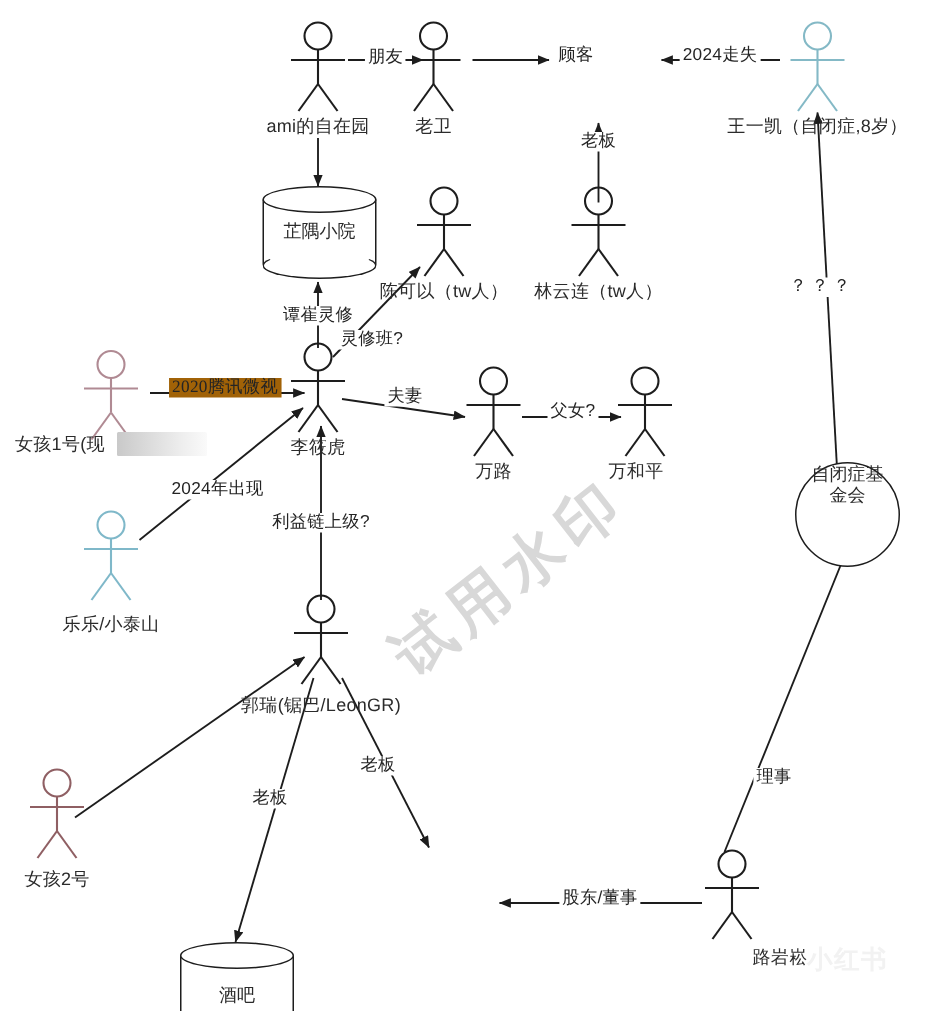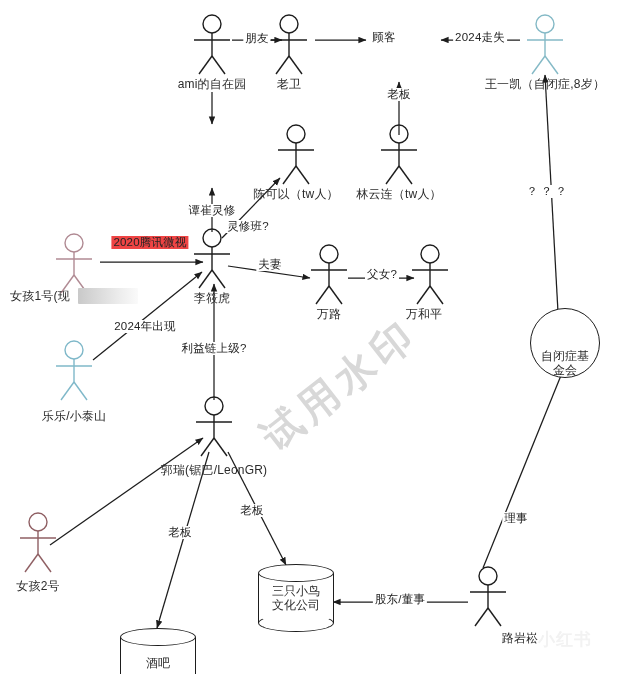--- a/index.html
+++ b/index.html
@@ -36,21 +36,21 @@
   .cyl .top{top:0;z-index:3;}
   .cyl .bot{bottom:0;z-index:1;border-top-color:transparent;}
   .cyl .txt{
     position:absolute;left:0;width:100%;text-align:center;z-index:4;
     font-size:12px;line-height:14px;color:#2b2b2b;
   }
 
   
   .circ{
     position:absolute;border:1.3px solid #1d1d1d;border-radius:50%;
-    background:#fff;display:flex;align-items:flex-end;justify-content:center;
+    background:#fff;display:flex;align-items:flex-start;justify-content:center;
     text-align:center;font-size:12px;line-height:14px;color:#2b2b2b;
   }
 
   
   .wm{
     position:absolute;color:#d8d8d8;font-size:40px;font-weight:700;
     transform:rotate(-38deg);transform-origin:left top;user-select:none;
     letter-spacing:6px;
   }
   .wm2{
@@ -280,56 +280,55 @@
           <line x1="26" y1="19" x2="26" y2="42"></line>
         <line x1="8" y1="26" x2="44" y2="26"></line>
         <line x1="26" y1="42" x2="13" y2="60"></line>
           <line x1="26" y1="42" x2="39" y2="60"></line>
       </g>
     </svg>
   </div>
   <div class="lbl c" style="left:488px;top:632px;margin-left:32px;">路岩崧</div>
 
 
+  <div class="cyl" style="left:175px;top:124px;width:76px;height:62px;">
+    <div class="body" style="height:44px;"></div>
+    <div class="bot"></div>
+    <div class="top"></div>
+    <div class="txt" style="top:23px;">芷隅小院</div>
+  </div>
 
   <div class="cyl" style="left:120px;top:628px;width:76px;height:60px;">
     <div class="body" style="height:42px;"></div>
     <div class="bot"></div>
     <div class="top"></div>
     <div class="txt" style="top:28px;">酒吧</div>
   </div>
 
-  <div class="cyl" style="left:258px;top:564px;width:76px;height:68px;">
-    <div class="body" style="height:50px;"></div>
-    <div class="bot"></div>
-    <div class="top"></div>
-    <div class="txt" style="top:20px;">三只小鸟</div>
-    <div class="txt" style="top:34px;">文化公司</div>
-  </div>
 
   <div class="circ" style="left:530px;top:308px;width:68px;height:68px;">
     <div>
       <div>自闭症基</div>
       <div>金会</div>
     </div>
   </div>
 
   <div class="lbl edge c" style="left:257px;top:32px;background:#fff;padding:0 2px;">朋友</div>
 
   <div class="lbl edge c" style="left:340px;top:31px;background:#fff;padding:0 2px;margin-left:44px;">顾客</div>
 
   <div class="lbl edge c" style="left:480px;top:31px;background:#fff;padding:0 2px;">2024走失</div>
 
   <div class="lbl edge c" style="left:399px;top:88px;background:#fff;padding:0 2px;">老板</div>
 
   <div class="lbl edge c" style="left:212px;top:204px;background:#fff;padding:0 2px;">谭崔灵修</div>
 
   <div class="lbl edge c" style="left:248px;top:220px;background:#fff;padding:0 2px;">灵修班?</div>
 
-  <div class="lbl edge c" style="left:150px;top:236px;background:#ef4444;padding:0 2px;">2020腾讯微视</div>
+  <div class="lbl edge c" style="left:150px;top:252px;background:#a16207;padding:0 2px;font-family:Liberation Serif, serif;">2020腾讯微视</div>
 
   <div class="lbl edge c" style="left:145px;top:320px;background:#fff;padding:0 2px;">2024年出现</div>
 
   <div class="lbl edge c" style="left:270px;top:258px;background:#fff;padding:0 2px;">夫妻</div>
 
   <div class="lbl edge c" style="left:382px;top:268px;background:#fff;padding:0 2px;">父女?</div>
 
   <div class="lbl edge c" style="left:214px;top:342px;background:#fff;padding:0 2px;">利益链上级?</div>
 
 

